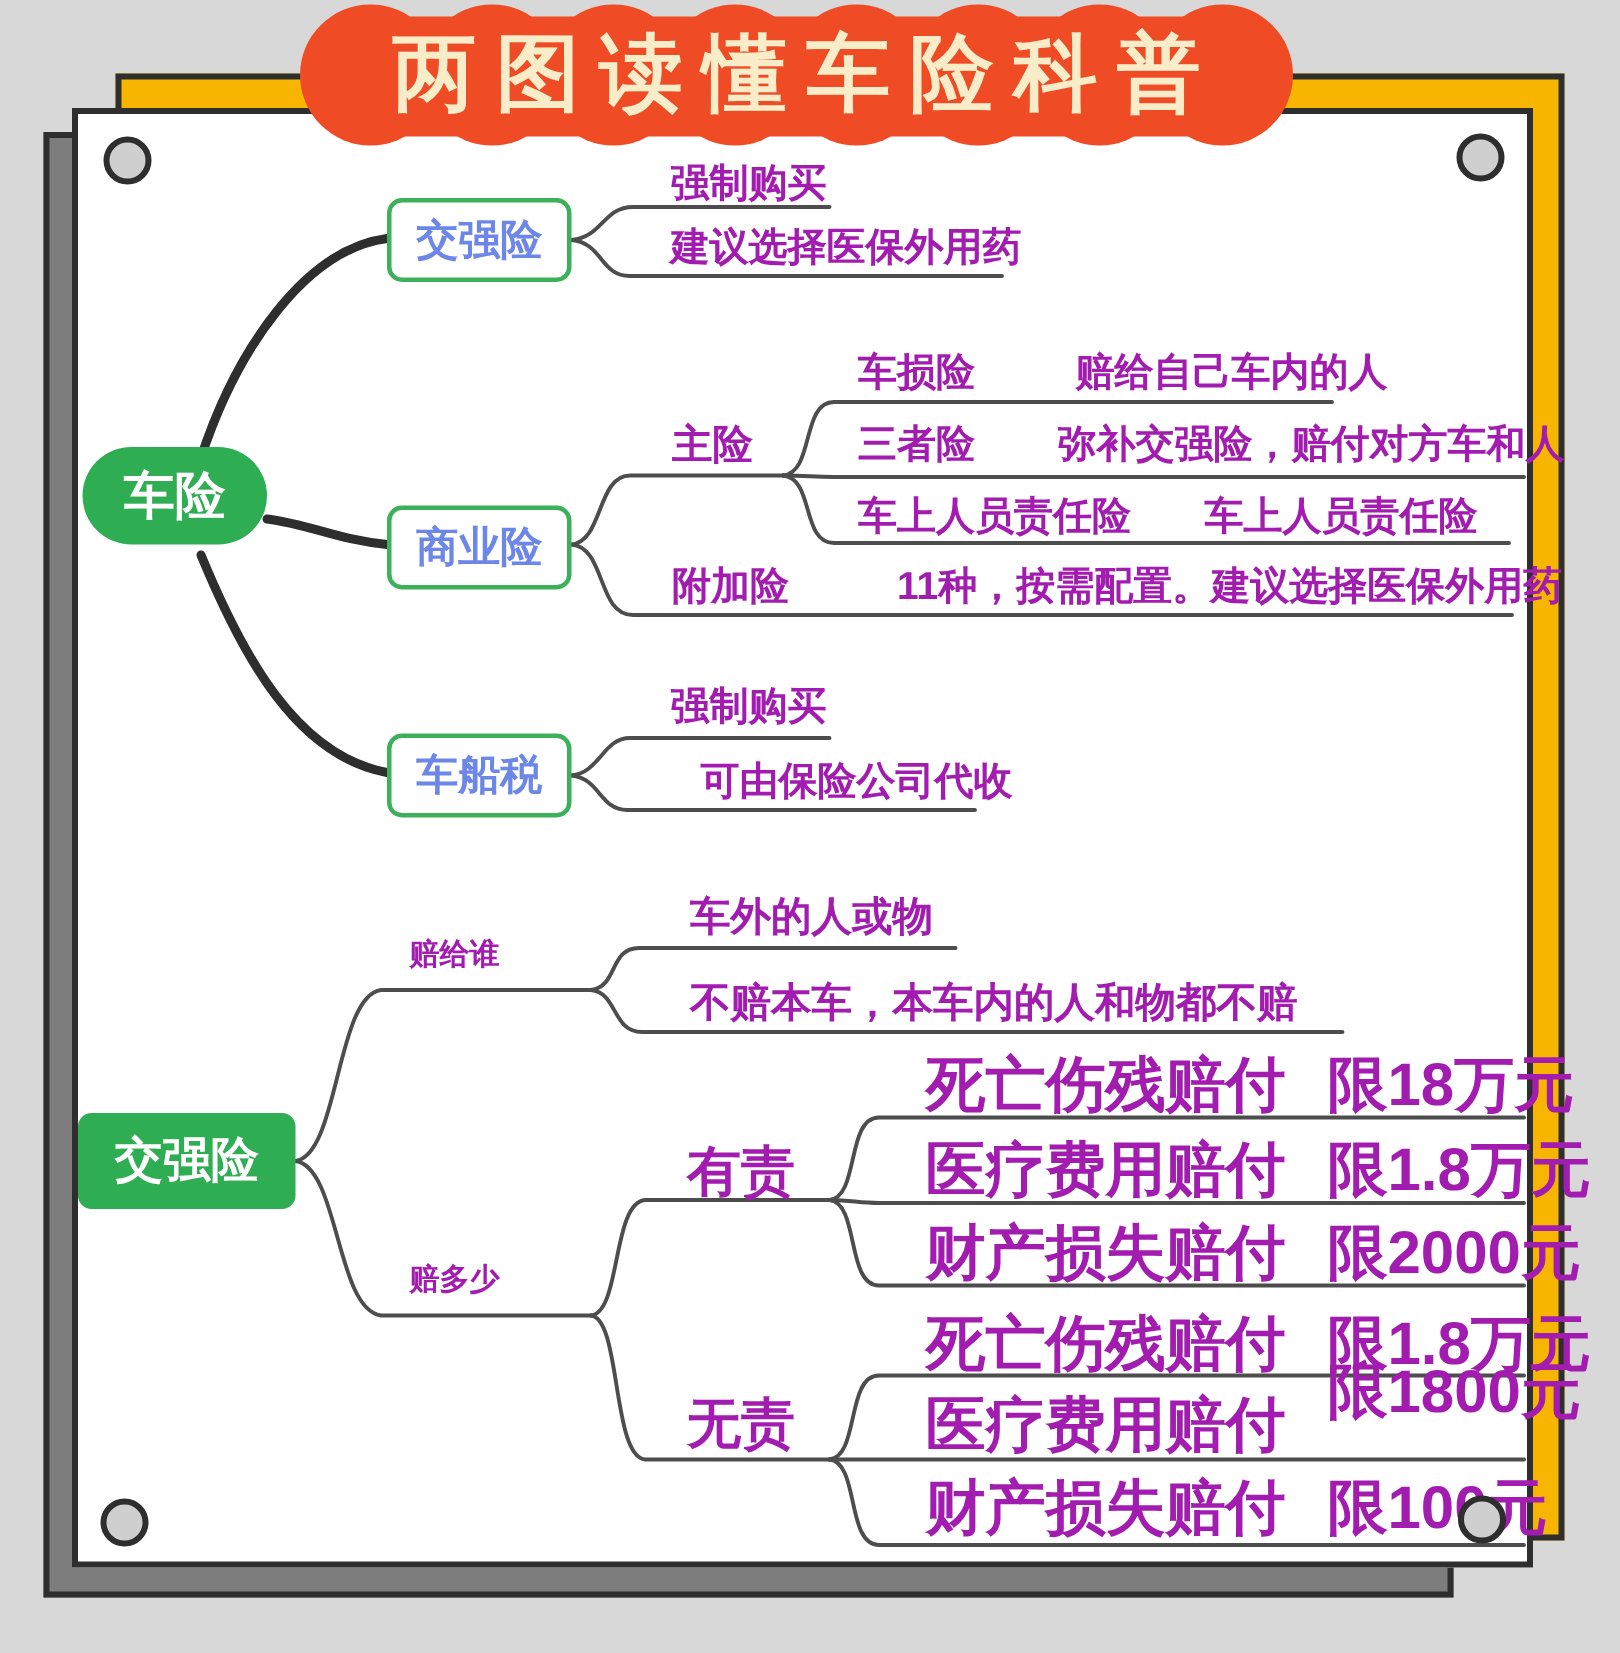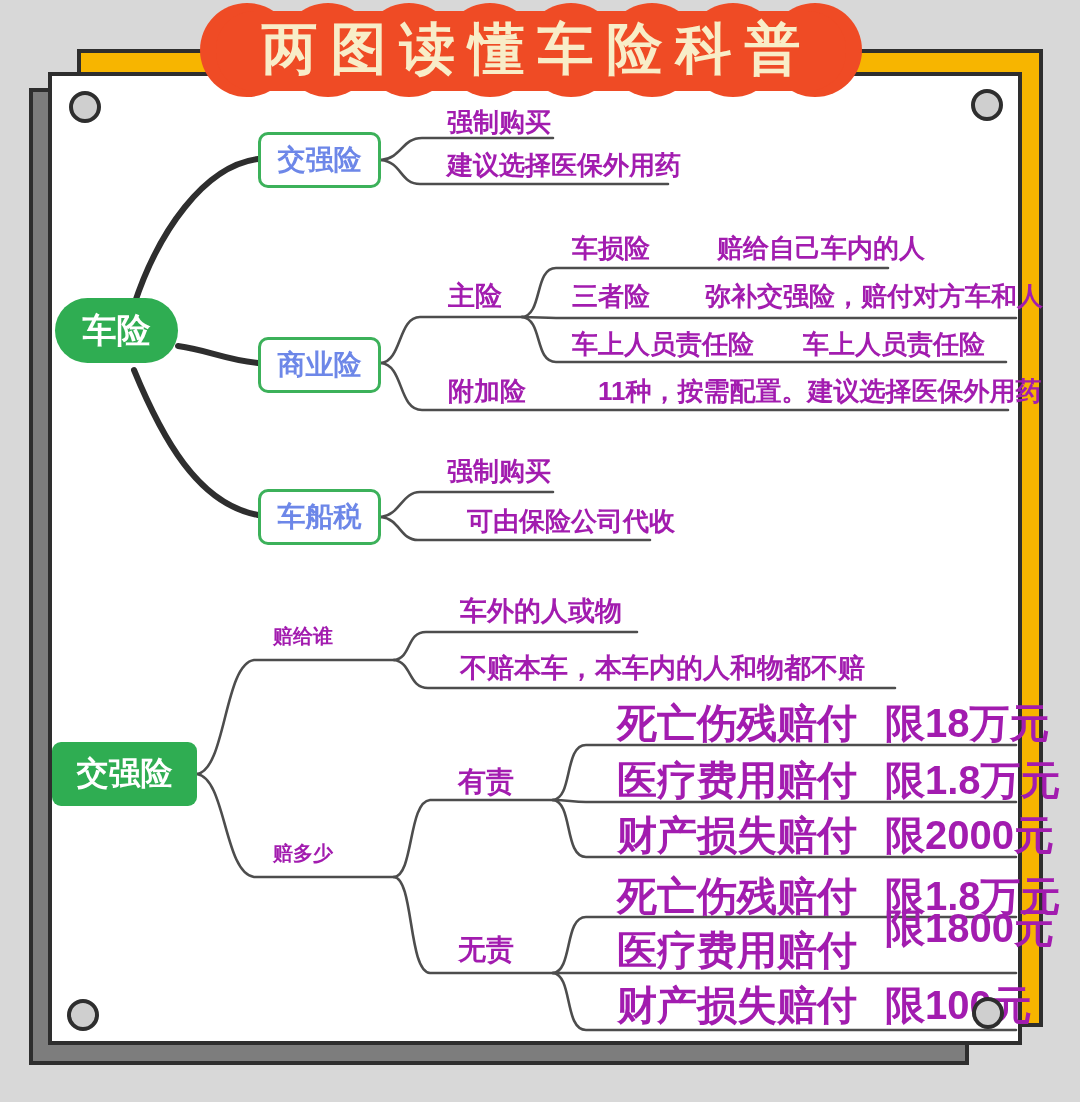--- a/index.html
+++ b/index.html
@@ -24,21 +24,21 @@
     position:absolute;left:0;top:0;width:100%;height:100%;
     display:flex;align-items:center;justify-content:center;
     font-size:56px;font-weight:bold;color:#f8edc8;letter-spacing:13px;
     text-indent:13px;white-space:nowrap;}
   
   svg.wires{position:absolute;left:0;top:0;z-index:10;}
   
   .t{position:absolute;transform:translateY(-50%);white-space:nowrap;
      font-weight:bold;color:#a21caf;z-index:20;}
   .fs24{font-size:26px;} .fs26{font-size:26px;} .fs27{font-size:27px;}
-  .fs28{font-size:28px;} .fs29{font-size:20px;} .fs30{font-size:40px;}
+  .fs28{font-size:36px;} .fs29{font-size:20px;} .fs30{font-size:40px;}
   
   .rootpill{position:absolute;background:#2fad52;color:#ffffff;z-index:20;
     display:flex;align-items:center;justify-content:center;font-weight:bold;}
   .pill1{left:55px;top:298px;width:123px;height:65px;border-radius:38px;font-size:34px;}
   .rect2{left:52px;top:742px;width:145px;height:64px;border-radius:9px;font-size:32px;}
   .gbox{position:absolute;background:#ffffff;border:3.5px solid #3cb15a;border-radius:10px;
     box-sizing:border-box;display:flex;align-items:center;justify-content:center;
     color:#6d87e8;font-weight:bold;font-size:28px;z-index:20;width:123px;height:56px;}
 </style>
 </head>

